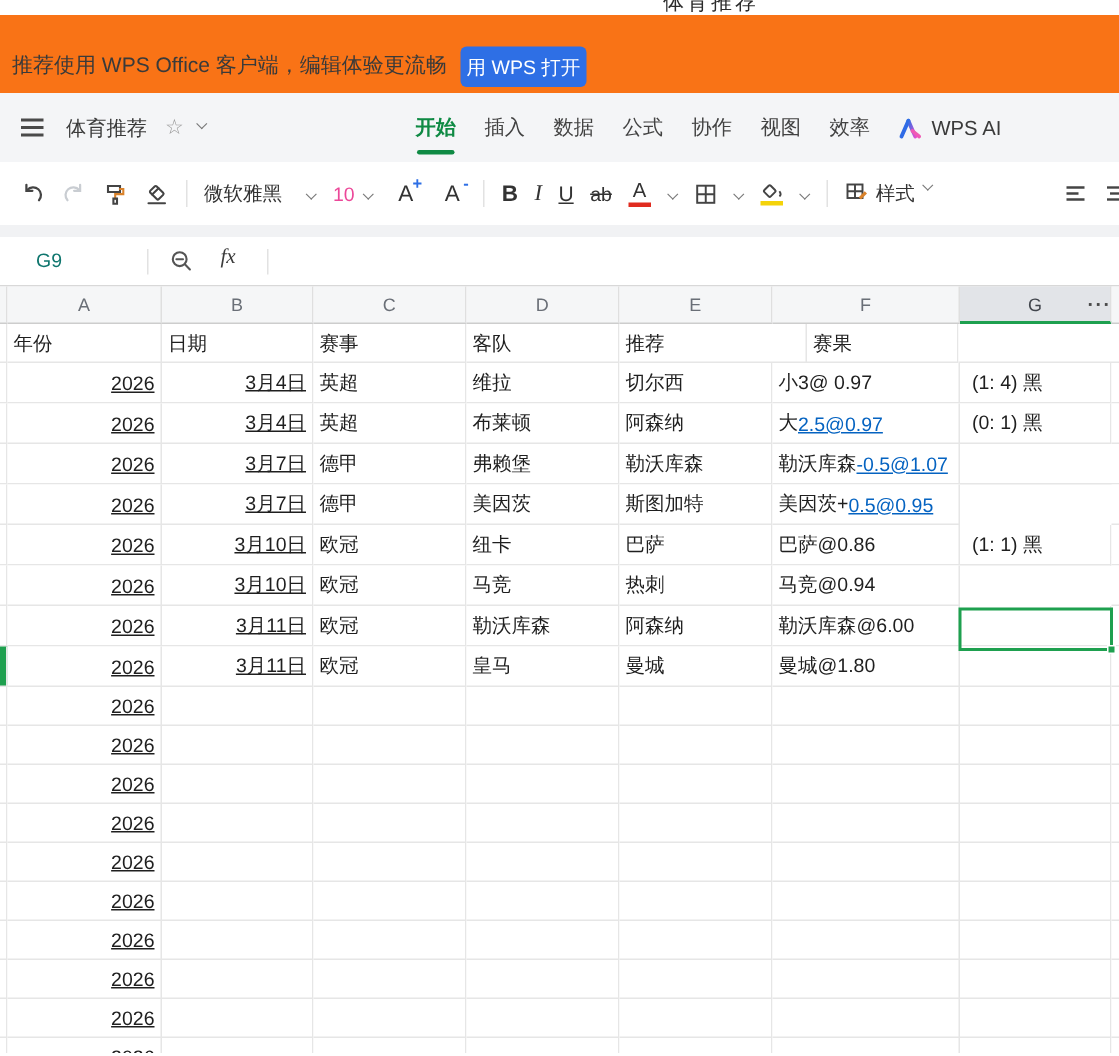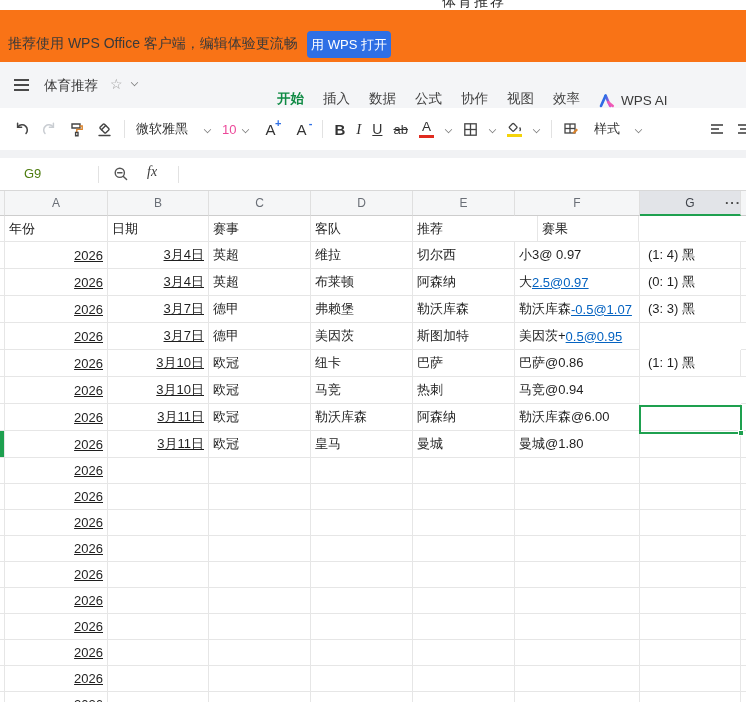--- a/index.html
+++ b/index.html
@@ -20,21 +20,21 @@
 
   
   .menubar { position:relative; height:46px; background:#f4f5f7; }
   .hamburger { position:absolute; left:14px; top:17px; width:15px; }
   .hamburger i { display:block; height:1.5px; background:#4a4a4a; margin-bottom:3.5px; }
   .doc-title { position:absolute; left:44px; top:15px; font-size:13.5px; color:#3a3a3a; }
   .star { position:absolute; left:110px; top:14px; font-size:14px; color:#9a9a9a; }
   .chev { display:inline-block; width:7px; height:7px; border-right:1.4px solid #787878;
     border-bottom:1.4px solid #787878; transform:rotate(45deg) scale(.75); }
   .title-chev { position:absolute; left:131px; top:17px; }
-  .tabs { position:absolute; left:277px; top:0; height:46px; display:flex; align-items:flex-end; gap:19px; }
+  .tabs { position:absolute; left:277px; top:0; height:46px; display:flex; align-items:center; gap:19px; }
   .tab { font-size:13.5px; color:#424242; position:relative; cursor:pointer; white-space:nowrap; }
   .tab.active { color:#0f8a44; font-weight:bold; }
   .tab.active::after { content:""; position:absolute; left:1px; right:1px; bottom:-9px;
     height:3px; background:#0f8a44; border-radius:2px; }
   .wps-ai { display:flex; align-items:center; gap:6px; font-size:13.5px; color:#3a3a3a; white-space:nowrap; }
 
   
   .toolbar { position:relative; height:42px; background:#fff; display:flex; align-items:center;
     padding-left:14px; gap:11px; }
   .tbi { display:inline-flex; align-items:center; justify-content:center; color:#333; cursor:pointer; }
@@ -48,28 +48,28 @@
   .az .sup { position:absolute; top:-4px; right:-1px; font-size:11px; color:#2e6fe5; font-weight:bold; }
   .bold-b { font-size:15px; font-weight:bold; }
   .italic-i { font-size:15px; font-style:italic; font-family:"Liberation Serif",serif; }
   .und-u { font-size:14px; text-decoration:underline; }
   .strike-ab { font-size:13px; text-decoration:line-through; }
   .letterstack { display:inline-flex; flex-direction:column; align-items:center; cursor:pointer; }
   .letterstack .A { font-size:13.5px; line-height:13px; color:#333; }
   .bar { width:15px; height:3px; margin-top:1.5px; }
   .red-bar { background:#e02b1f; }
   .yellow-bar { background:#f4d30a; }
-  .style-btn { display:inline-flex; align-items:center; gap:15px; font-size:13px; color:#333; cursor:pointer; }
+  .style-btn { display:inline-flex; align-items:flex-start; gap:5px; font-size:13px; color:#333; cursor:pointer; }
   .align-group { position:absolute; right:0; top:0; height:42px; width:48px; overflow:hidden;
     display:flex; align-items:center; gap:11px; }
   .tb-gap { height:8px; background:#f1f2f4; }
 
   
   .formulabar { position:relative; height:33px; background:#fff; border-bottom:1px solid #d8d8d8; }
-  .namebox { position:absolute; left:24px; top:8px; font-size:13px; color:#4d7c0f; cursor:text; }
+  .namebox { position:absolute; left:24px; top:8px; font-size:13px; color:#0f766e; cursor:text; }
   .fb-div { position:absolute; width:1px; height:17px; background:#e2e2e2; top:8px; }
   .fb-zoom { position:absolute; left:113px; top:8px; cursor:pointer; }
   .fb-fx { position:absolute; left:147px; top:6px; font-size:14px; font-style:italic;
     font-family:"Liberation Serif",serif; color:#3c3c3c; cursor:pointer; }
 
   
   .grid { position:relative; }
   .colheaders { position:relative; display:flex; height:25px; }
   .corner { width:5px; background:#f5f6f7; border-right:1px solid #dfdfdf; border-bottom:1px solid #cdcdcd; }
   .colhead { background:#f5f6f7; border-right:1px solid #dfdfdf; border-bottom:1px solid #cdcdcd;
@@ -320,21 +320,20 @@
         <div class="cell cS"></div>
         <div class="cell cA ar">2026</div>
         <div class="cell cB ar">3月7日</div>
         <div class="cell cC al">德甲</div>
         <div class="cell cD al">弗赖堡</div>
         <div class="cell cE al">勒沃库森</div>
         <div class="cell cF al">
           <span class="">勒沃库森</span>
           <span class="link">-0.5@1.07</span>
         </div>
-        <div class="cell cG gpad">(3: 3) 黑</div>
         <div class="cfill"></div>
       </div>
       <div class="trow">
         <div class="cell cS"></div>
         <div class="cell cA ar">2026</div>
         <div class="cell cB ar">3月7日</div>
         <div class="cell cC al">德甲</div>
         <div class="cell cD al">美因茨</div>
         <div class="cell cE al">斯图加特</div>
         <div class="cell cF al">

